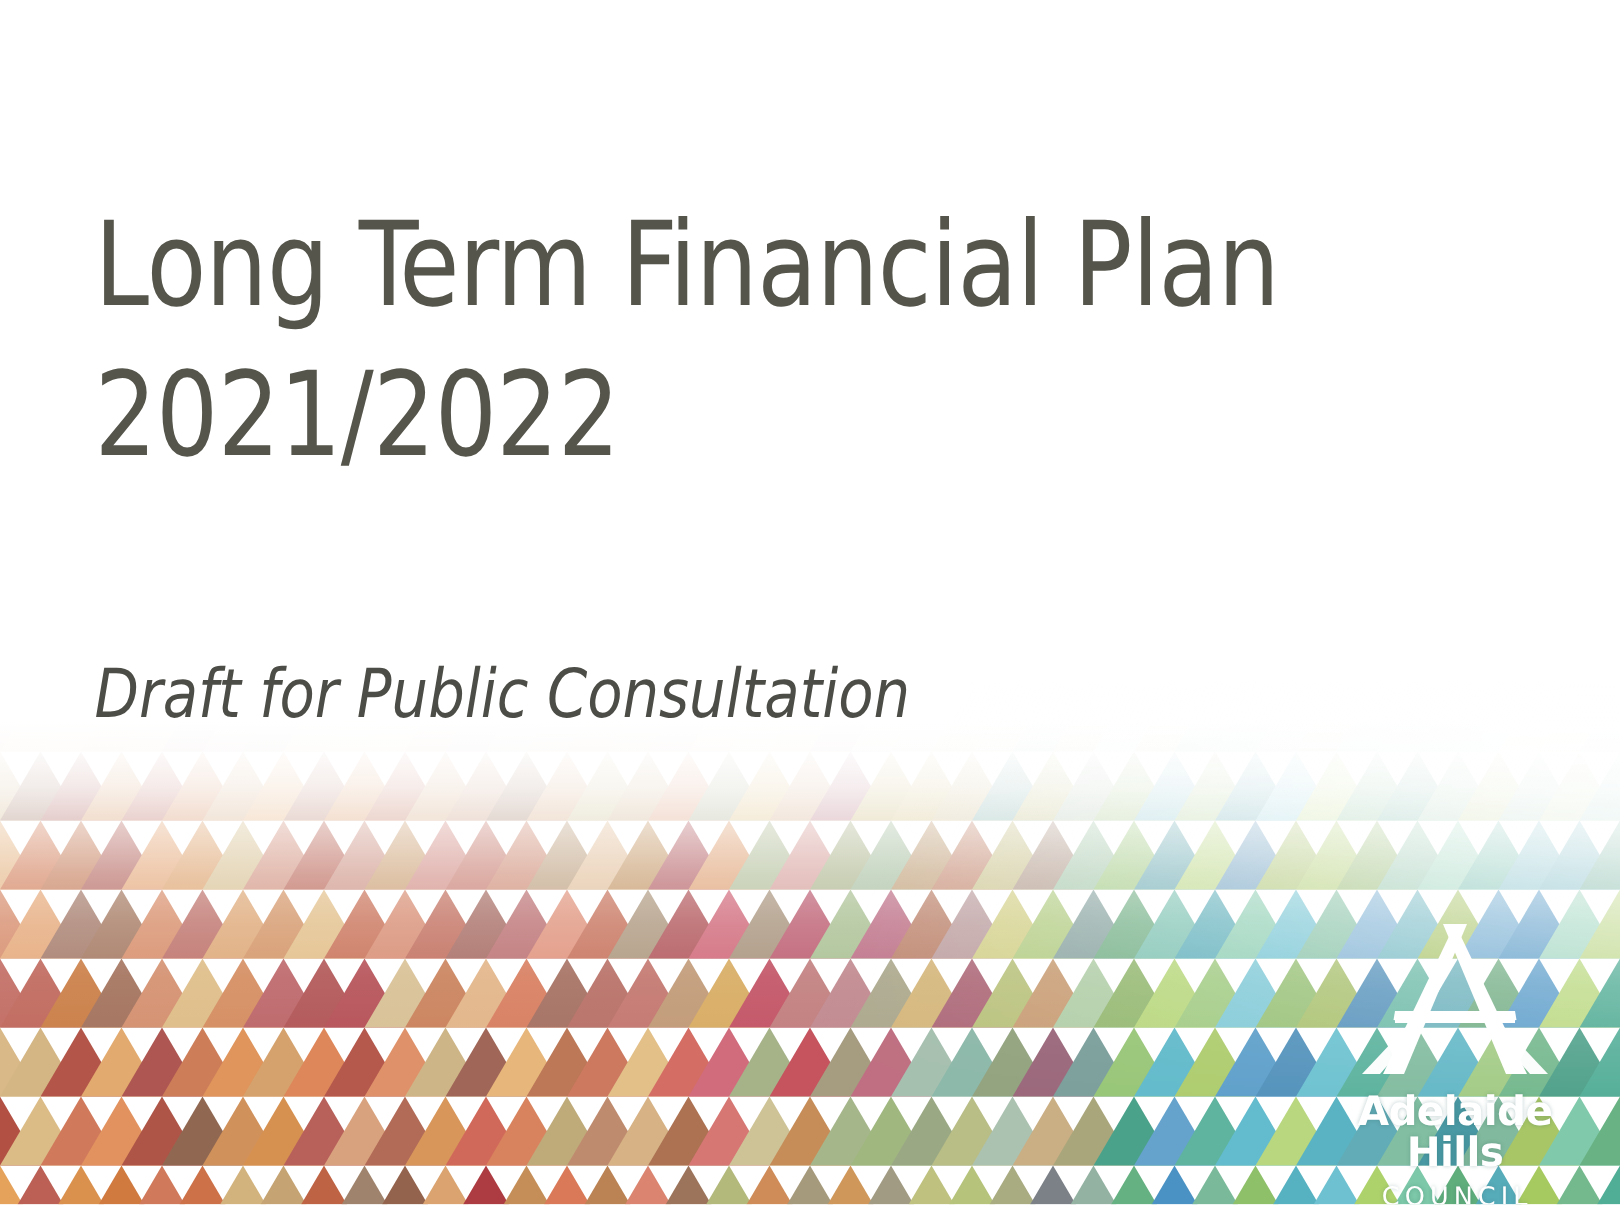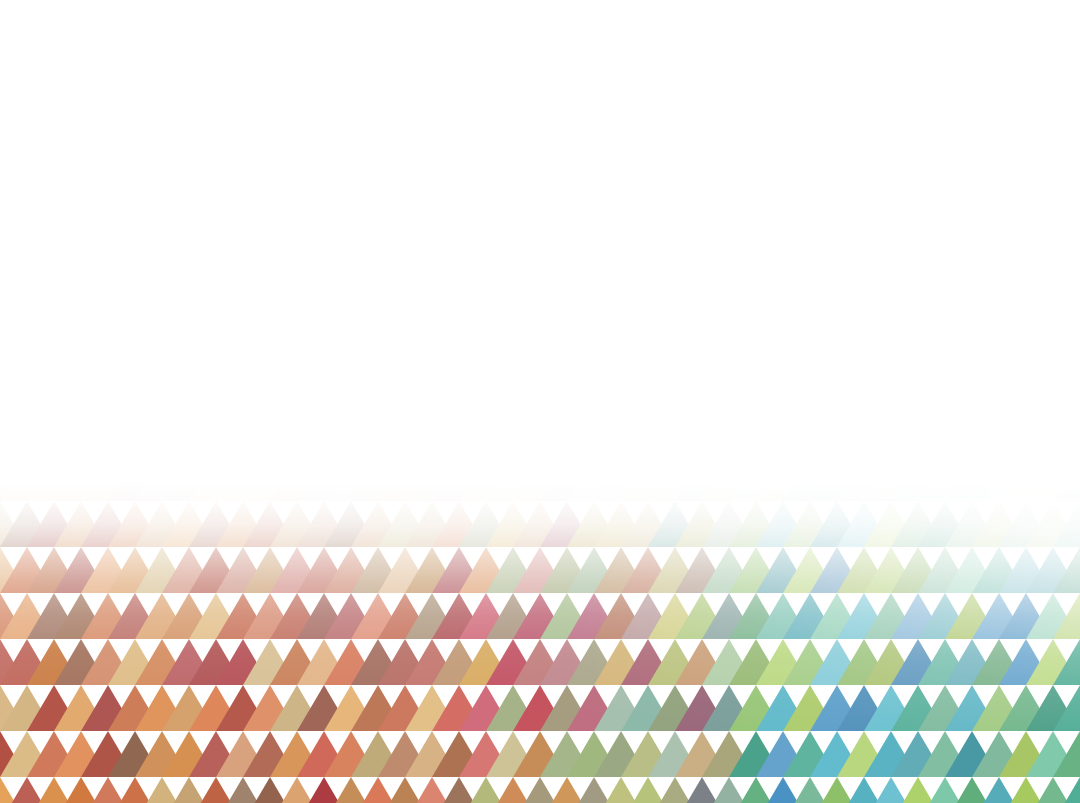--- a/index.html
+++ b/index.html
@@ -146,20 +146,25 @@
     margin-top: 8px;
     padding-left: 3px;
     text-shadow: 0 0 3px rgba(40,90,90,0.30);
   }
 </style>
 </head>
 <body>
 
 <div id="slide">
 
+  <div id="text-block">
+    <h1 id="page-title">Long Term Financial Plan
+2021/2022</h1>
+    <div id="page-subtitle">Draft for Public Consultation</div>
+  </div>
 
   <div id="mosaic-band">
     <svg id="mosaic-svg" viewBox="0 0 1080 348" preserveAspectRatio="none" xmlns="http://www.w3.org/2000/svg">
       <rect x="0" y="0" width="1080" height="348" fill="#ffffff"></rect>
       <g id="tri-layer">
           <polygon points="-54,46 -27,0 0,46" fill="#f0c49f"></polygon>
           <polygon points="-27,46 0,0 27,46" fill="#d48868"></polygon>
           <polygon points="0,46 27,0 54,46" fill="#ddab7a"></polygon>
           <polygon points="27,46 54,0 81,46" fill="#e5b085"></polygon>
           <polygon points="54,46 81,0 108,46" fill="#dea36f"></polygon>
@@ -509,14 +514,40 @@
           <polygon points="1026,368 1053,322 1080,368" fill="#74b98d"></polygon>
           <polygon points="1053,368 1080,322 1107,368" fill="#50ad96"></polygon>
           <polygon points="1080,368 1107,322 1134,368" fill="#55b5c6"></polygon>
           <polygon points="1107,368 1134,322 1161,368" fill="#7bc4a5"></polygon>
         </g>
     </svg>
     <div id="mosaic-fade"></div>
     <div id="mosaic-fade-right"></div>
   </div>
 
+  <div id="logo">
+    <svg id="logo-mark" viewBox="0 0 148 110" xmlns="http://www.w3.org/2000/svg">
+      <g fill="#ffffff">
+
+        <path d="M74 4 L82 4 L40 104 L26 104 Z"></path>
+
+        <path d="M66 4 L74 4 L122 104 L108 104 Z"></path>
+
+        <path d="M44 70 L50 74 L24 104 L12 104 Z" opacity="0.97"></path>
+
+        <path d="M104 70 L98 74 L124 104 L136 104 Z" opacity="0.97"></path>
+
+        <path d="M34 62 L114 62 L114 70 L34 70 Z"></path>
+
+        <path d="M34 62 L40 62 L40 69 L33 68 Z"></path>
+
+        <path d="M108 62 L114 62 L115 68 L108 69 Z"></path>
+
+        <path d="M74 22 L90 58 L58 58 Z" fill="#ffffff" opacity="0"></path>
+      </g>
+
+      <path d="M74 24 L88 57 L60 57 Z" fill="none"></path>
+    </svg>
+    <div id="logo-wordmark">Adelaide Hills</div>
+    <div id="logo-subword">COUNCIL</div>
+  </div>
 
 </div>
 
 </body></html>

